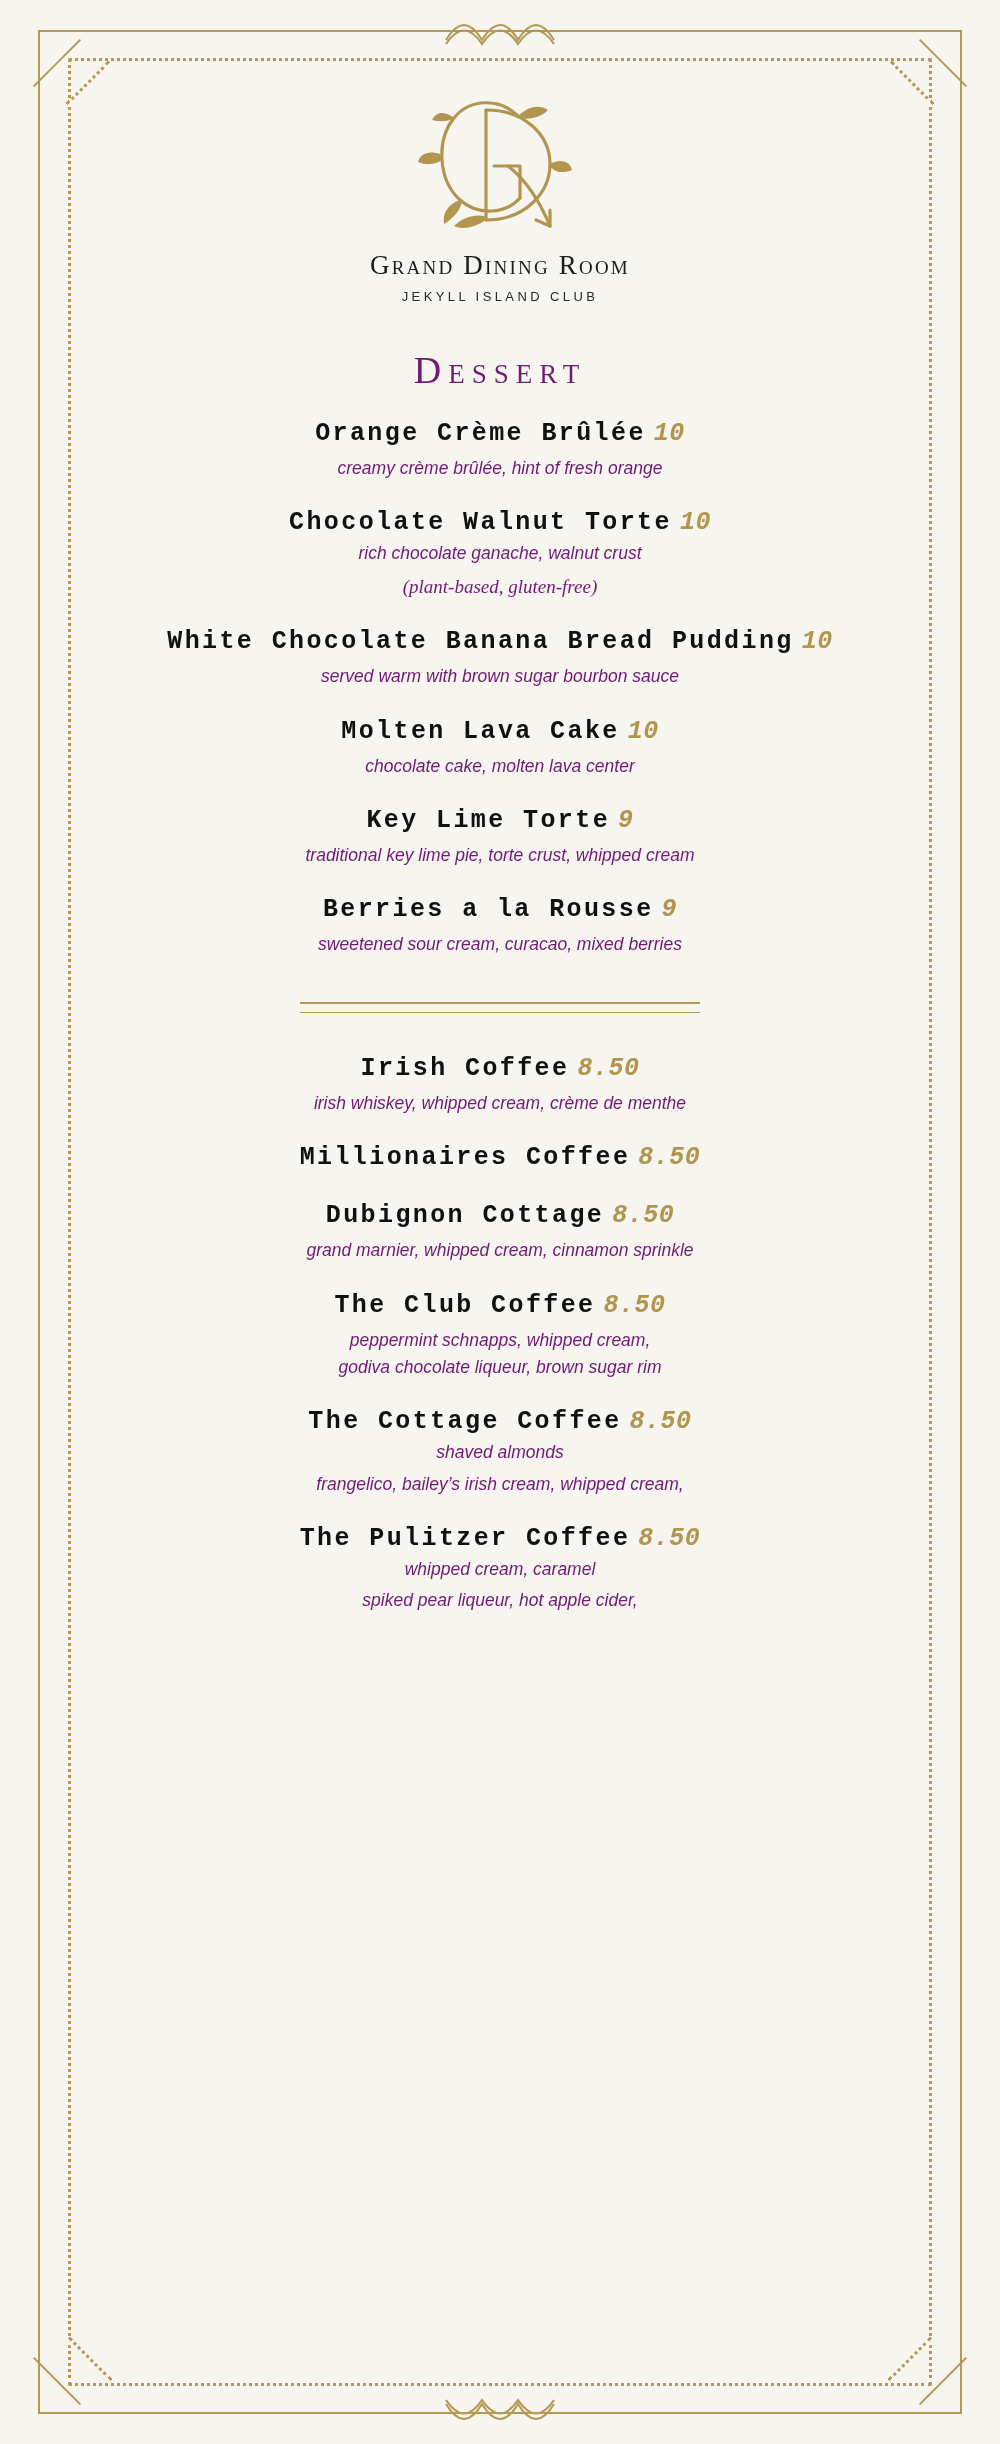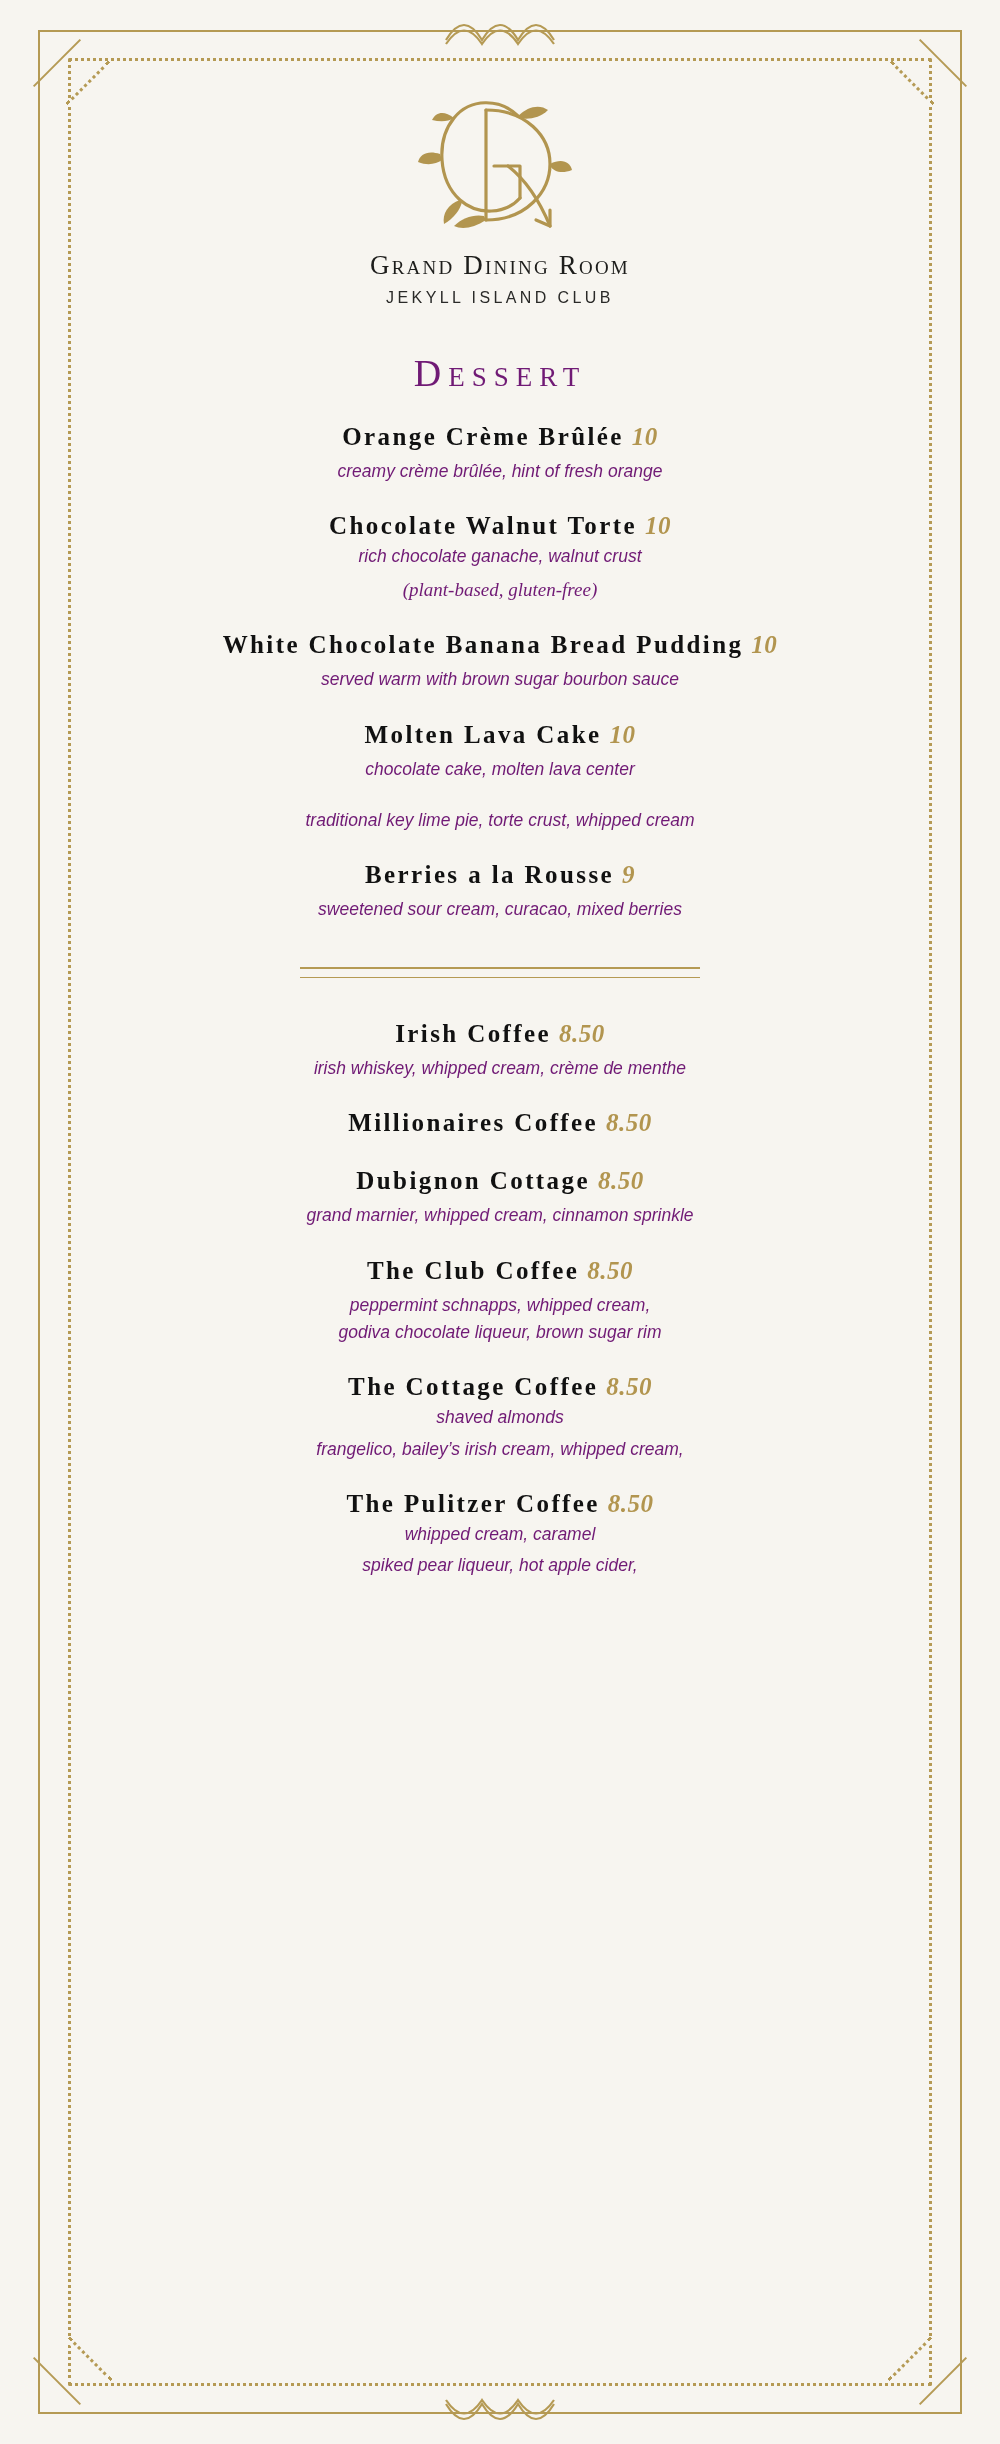--- a/index.html
+++ b/index.html
@@ -100,42 +100,42 @@
     font-family: "Liberation Serif", serif;
     font-size: 27px;
     letter-spacing: 2.2px;
     color: #1d1d1b;
     font-variant: small-caps;
     font-weight: 400;
   }
   .brand-sub {
     margin-top: 8px;
     font-family: "Liberation Sans", sans-serif;
-    font-size: 16px;
+    font-size: 13px;
     letter-spacing: 3.4px;
     color: #2a2a28;
   }
 
   .section-title {
     margin-top: 44px;
     font-family: "Liberation Serif", serif;
     font-size: 38px;
     letter-spacing: 7px;
     color: #701a75;
     font-variant: small-caps;
   }
 
   .items {
     margin-top: 26px;
   }
   .item {
     margin-bottom: 26px;
   }
   .item-title {
-    font-family: Liberation Serif, serif;
+    font-family: Liberation Mono, monospace;
     font-size: 25px;
     letter-spacing: 2.4px;
     color: #111;
     font-weight: 700;
     line-height: 1.28;
   }
   .item-title .price {
     color: #b2954f;
     font-style: italic;
     font-weight: 700;
@@ -239,20 +239,21 @@
         </div>
         <div class="item">
           <div class="item-title"><span>White Chocolate Banana Bread Pudding</span><span class="price">10</span></div>
           <div class="item-note">served warm with brown sugar bourbon sauce</div>
         </div>
         <div class="item">
           <div class="item-title"><span>Molten Lava Cake</span><span class="price">10</span></div>
           <div class="item-note">chocolate cake, molten lava center</div>
         </div>
         <div class="item">
+          <div class="item-title"><span>Key Lime Torte</span><span class="price">9</span></div>
           <div class="item-note">traditional key lime pie, torte crust, whipped cream</div>
         </div>
         <div class="item">
           <div class="item-title"><span>Berries a la Rousse</span><span class="price">9</span></div>
           <div class="item-note">sweetened sour cream, curacao, mixed berries</div>
         </div>
       </div>
 
     <div class="divider"></div>
 

